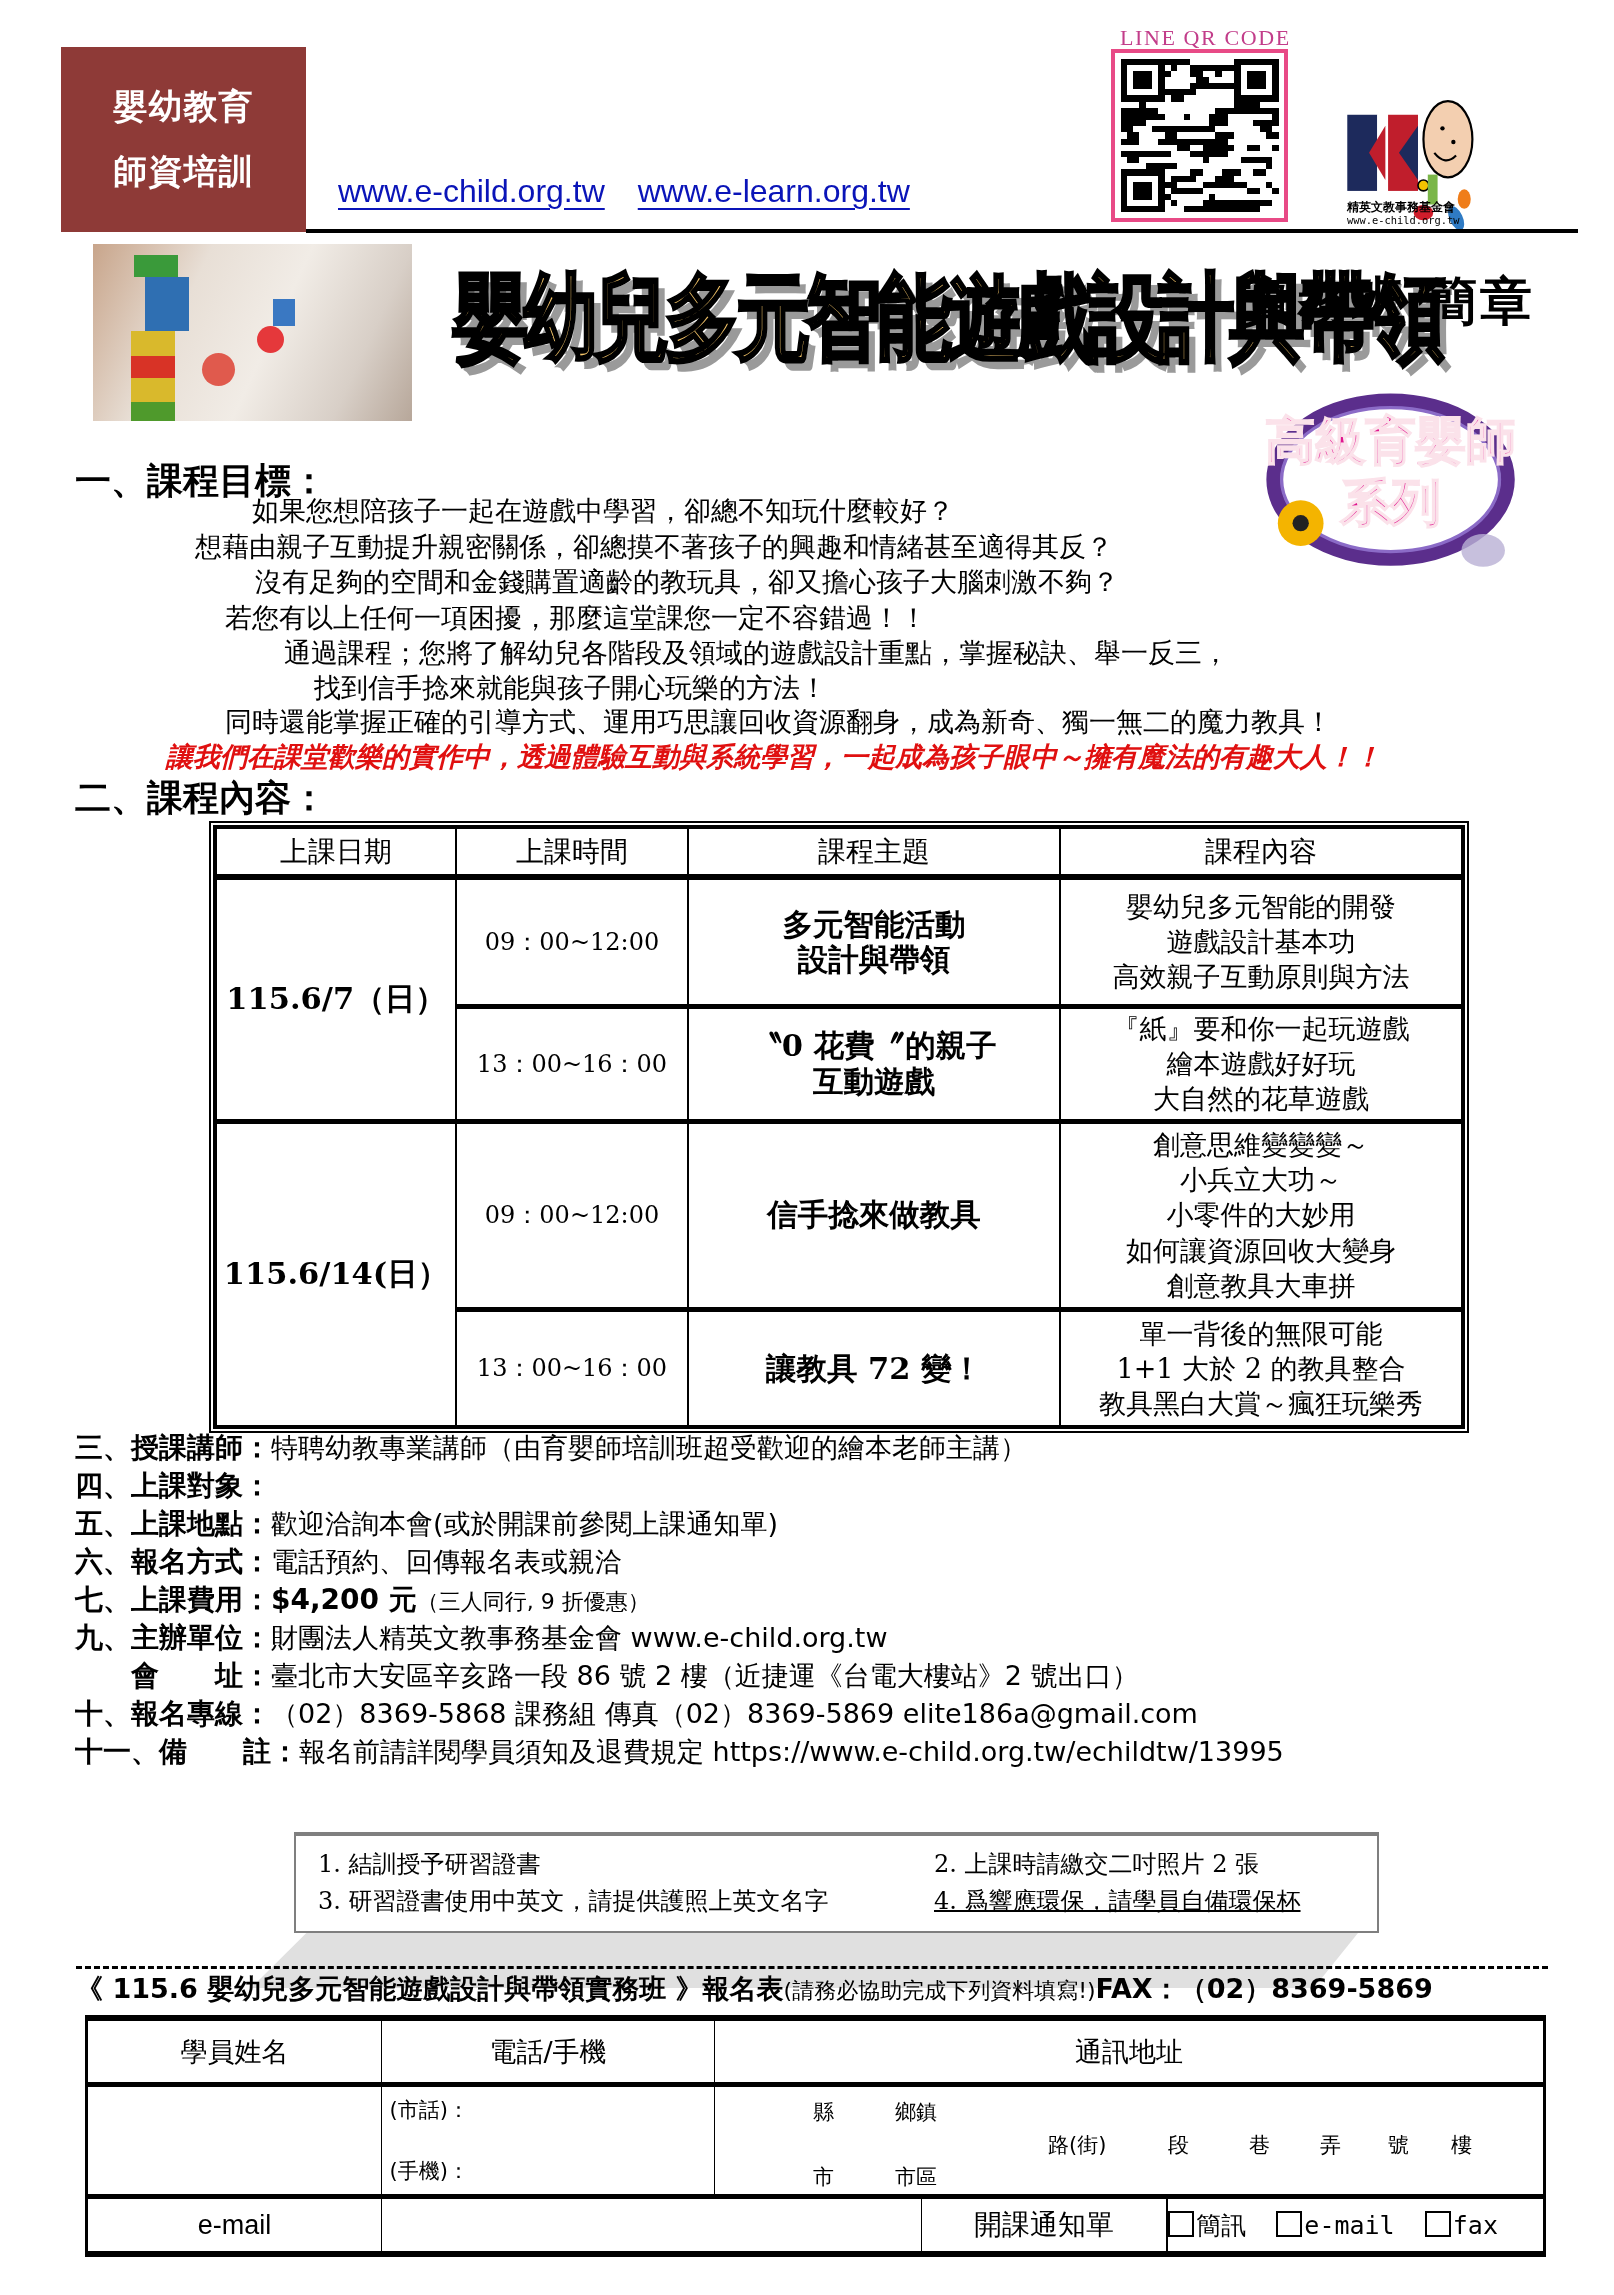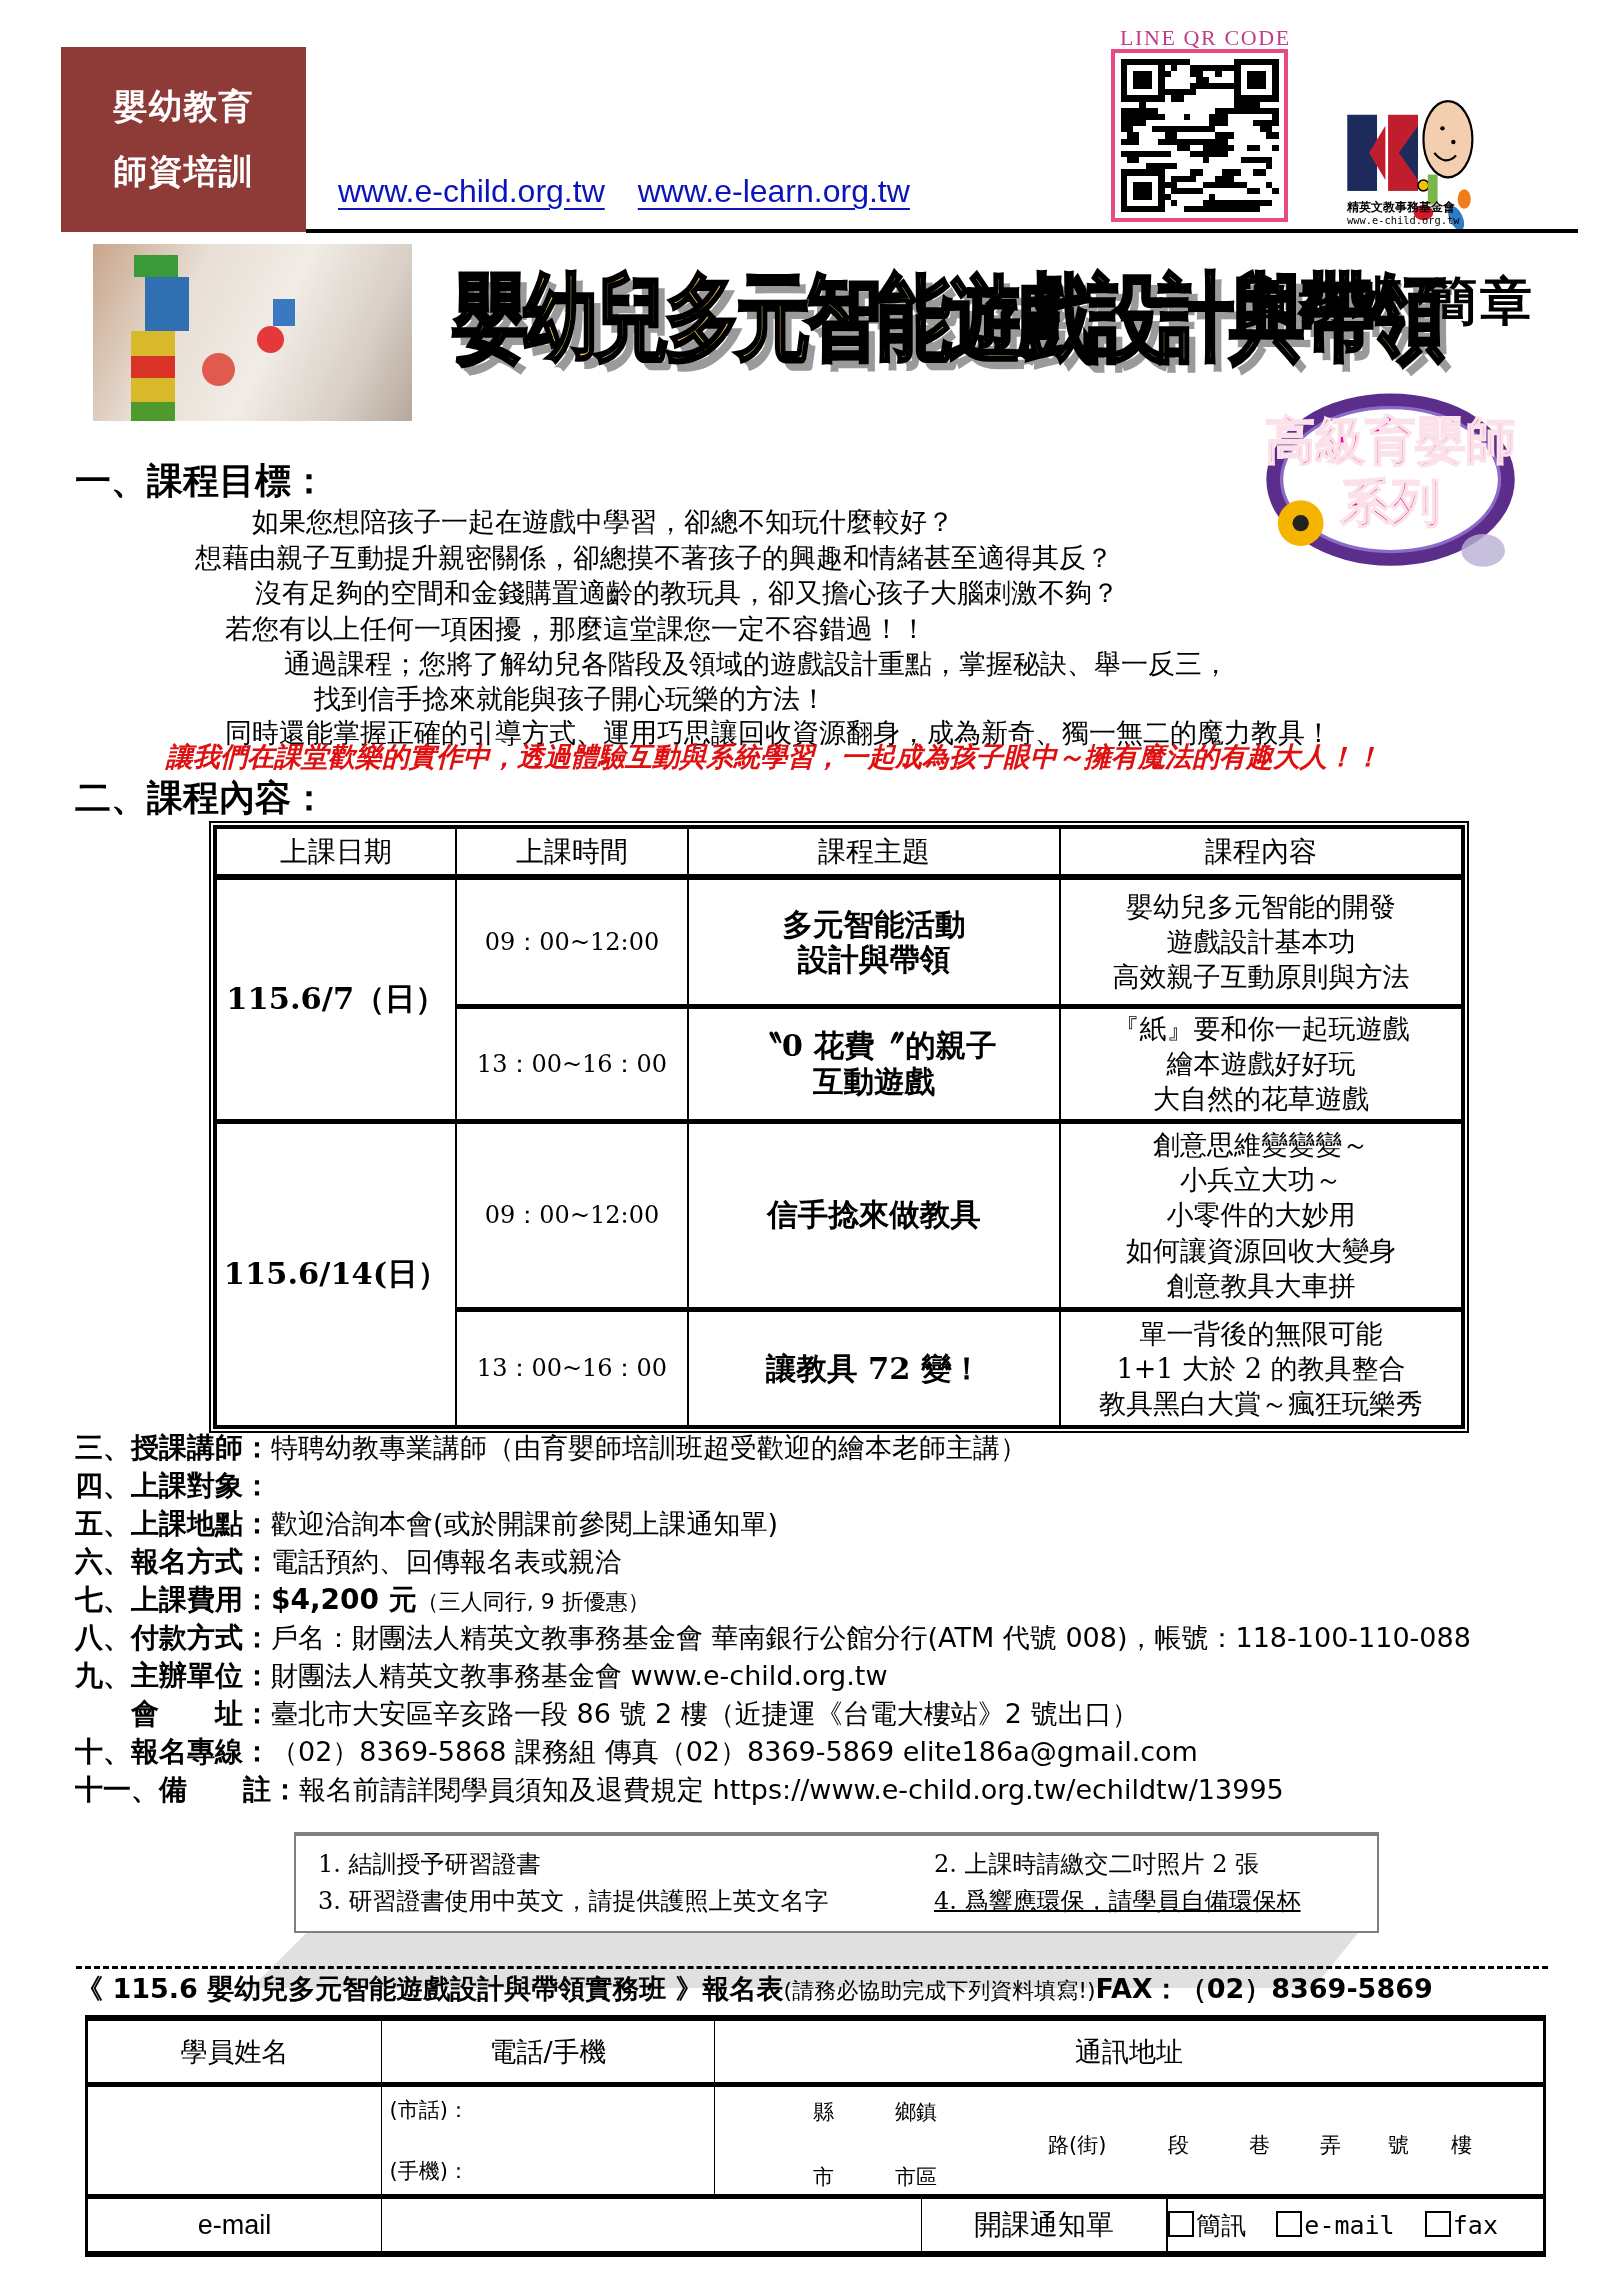--- a/index.html
+++ b/index.html
@@ -28,21 +28,21 @@
     background: linear-gradient(115deg, #c8a58b 0%, #e8dfd6 30%, #f1ece6 55%, #d8cfc7 80%, #b7a79a 100%); }
   .blk { position: absolute; width: 44px; }
   .main-title { left: 453px; top: 256px; font-size: 75px; font-weight: bold; color: #f7c76a;
     -webkit-text-stroke: 2.7px #000; letter-spacing: -4.4px; transform: scaleY(1.25); transform-origin: top left;
     text-shadow: 7.6px 7.6px 0 #9a9a9a; white-space: nowrap; }
   .subtitle { left: 1243px; top: 267px; font-size: 52px; font-weight: bold; letter-spacing: 2.2px; }
   .badge { left: 1227px; top: 387px; width: 289px; height: 207px; }
 
   
   .sec-head { font-weight: bold; font-size: 36px; }
-  .goal-line { font-size: 27px; white-space: nowrap; margin-top: 11px; }
+  .goal-line { font-size: 27px; white-space: nowrap; }
   .goal-red { color: #e01010; font-weight: bold; font-size: 27px; font-style: italic; white-space: nowrap; }
 
   
   .sched { left: 209px; top: 821px; width: 1260px; border: 6.5px double #000; border-collapse: collapse; }
   .sched table { width: 100%; border-collapse: collapse; font-family: "DejaVu Serif", "Liberation Serif", serif; }
   .sched td, .sched th { border: 2.2px solid #000; text-align: center; vertical-align: middle; }
   .sched th { font-family: "DejaVu Sans", sans-serif; font-weight: normal; font-size: 28px; height: 49px; border-bottom-width: 6.5px; }
   .sched .date { font-size: 30.5px; font-weight: bold; }
   .sched .time { font-size: 24px; }
   .sched .topic { font-size: 30.5px; font-weight: bold; line-height: 1.15; }
@@ -853,24 +853,20 @@
   <div class="info-row">
       <span class="info-key">六、報名方式：</span>
       <span class="info-val">電話預約、回傳報名表或親洽</span>
     </div>
   <div class="info-row">
       <span class="info-key">七、上課費用：</span>
       <span class="info-key">$4,200 元</span>
       <span class="info-val" style="font-size:22px">（三人同行, 9 折優惠）</span>
     </div>
   <div class="info-row">
-      <span class="info-key">八、付款方式：</span>
-      <span class="info-val">戶名：財團法人精英文教事務基金會  華南銀行公館分行(ATM 代號 008)，帳號：118-100-110-088</span>
-    </div>
-  <div class="info-row">
       <span class="info-key">九、主辦單位：</span>
       <span class="info-val">財團法人精英文教事務基金會    www.e-child.org.tw</span>
     </div>
   <div class="info-row">
       <span class="info-key">　　會　　址：</span>
       <span class="info-val">臺北市大安區辛亥路一段 86 號 2 樓（近捷運《台電大樓站》2 號出口）</span>
     </div>
   <div class="info-row">
       <span class="info-key">十、報名專線：</span>
       <span class="info-val">（02）8369-5868   課務組      傳真（02）8369-5869   elite186a@gmail.com</span>

